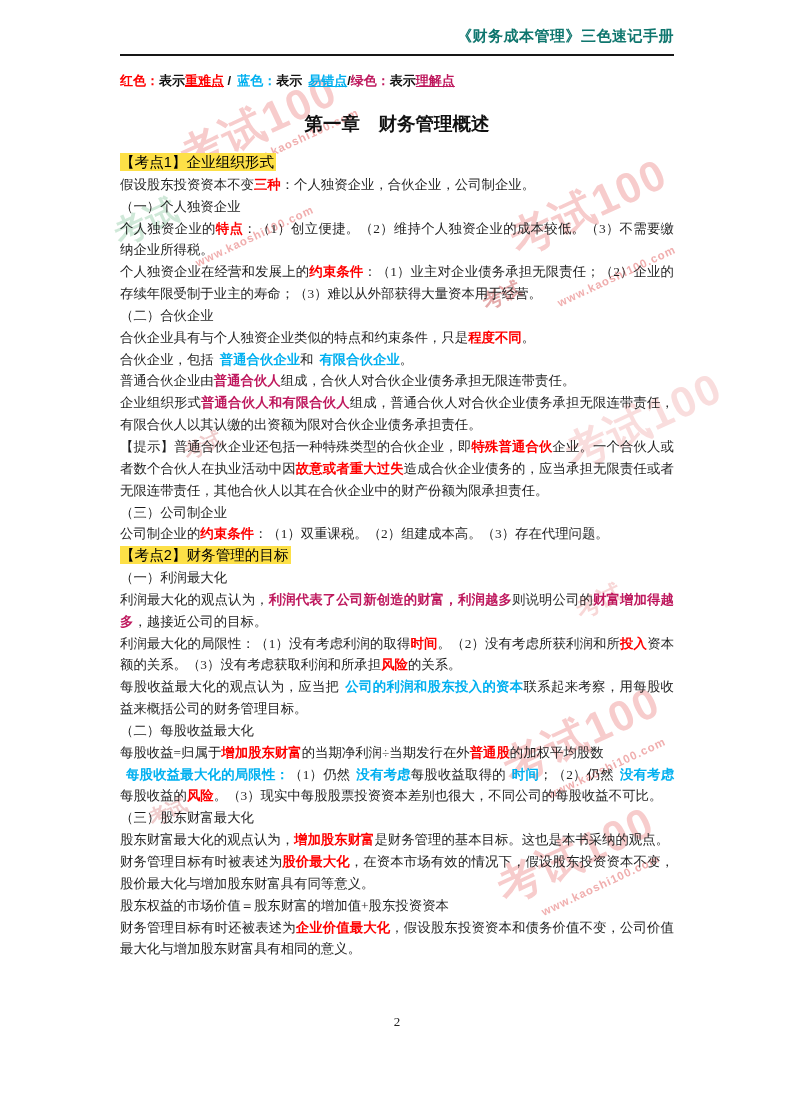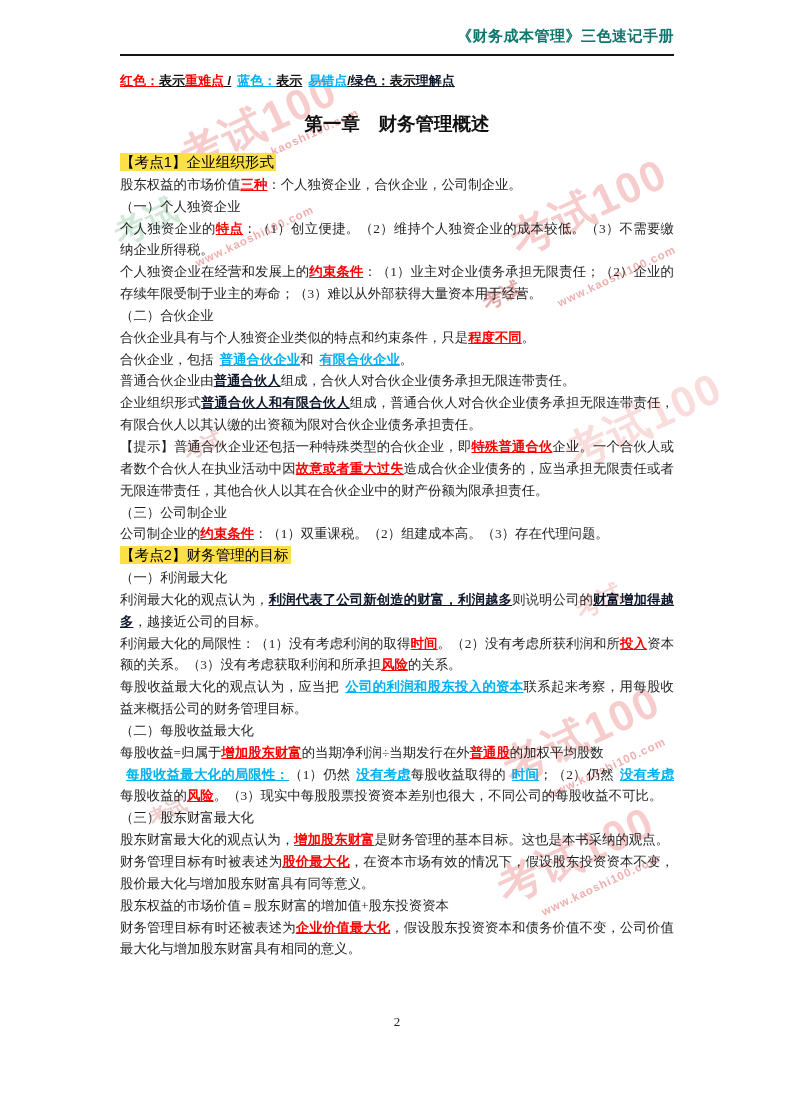--- a/index.html
+++ b/index.html
@@ -47,25 +47,24 @@
   .topic-label{
     background:#fde047;
     font-family:"Liberation Sans","DejaVu Sans",sans-serif;
     font-weight:400;font-size:14.6px;color:#000;
     padding:1px 2px 1px 0;
   }
   
   .r,.b,.g,.bk,.ru,.bu,.gu{
     font-family:"Liberation Sans","DejaVu Sans",sans-serif;
     font-weight:700;
-    text-decoration:underline;
   }
   .r,.ru{color:#FF0000;}
   .b,.bu{color:#00B0F0;padding-left:6px;}
-  .g,.gu{color:#0f172a;}
+  .g,.gu{color:#be185d;}
   .bk{color:#111;}
   .ru,.bu,.gu{text-decoration:underline;margin-top:15px;}
   
   .page-number{
     position:absolute;top:1014px;left:0;width:100%;
     text-align:center;font-size:13px;color:#222;
     font-family:"Liberation Serif","DejaVu Serif",serif;
   }
   
   .wm{
@@ -109,21 +108,21 @@
 
   <div class="doc-header">《财务成本管理》三色速记手册</div>
   <div class="header-rule"></div>
 
   <div class="legend"><span class="r">红色：</span><span class="bk">表示</span><span class="ru">重难点</span><span class="bk"> /</span><span class="b">蓝色：</span><span class="bk">表示</span><span class="bu">易错点</span><span class="bk">/</span><span class="g">绿色：</span><span class="bk">表示</span><span class="gu">理解点</span></div>
 
   <div class="chapter-title">第一章　财务管理概述</div>
 
   <div class="doc-body">
       <div class="para topic"><span class="topic-label">【考点1】企业组织形式</span></div>
-      <div class="para"><span>股东权益的市场价值</span><span class="r">三种</span><span>：个人独资企业，合伙企业，公司制企业。</span></div>
+      <div class="para"><span>假设股东投资资本不变</span><span class="r">三种</span><span>：个人独资企业，合伙企业，公司制企业。</span></div>
       <div class="para"><span>（一）个人独资企业</span></div>
       <div class="para"><span>个人独资企业的</span><span class="r">特点</span><span>：（1）创立便捷。（2）维持个人独资企业的成本较低。（3）不需要缴纳企业所得税。</span></div>
       <div class="para"><span>个人独资企业在经营和发展上的</span><span class="r">约束条件</span><span>：（1）业主对企业债务承担无限责任；（2）企业的存续年限受制于业主的寿命；（3）难以从外部获得大量资本用于经营。</span></div>
       <div class="para"><span>（二）合伙企业</span></div>
       <div class="para"><span>合伙企业具有与个人独资企业类似的特点和约束条件，只是</span><span class="r">程度不同</span><span>。</span></div>
       <div class="para"><span>合伙企业，包括</span><span class="b">普通合伙企业</span><span>和</span><span class="b">有限合伙企业</span><span>。</span></div>
       <div class="para"><span>普通合伙企业由</span><span class="g">普通合伙人</span><span>组成，合伙人对合伙企业债务承担无限连带责任。</span></div>
       <div class="para"><span>企业组织形式</span><span class="g">普通合伙人和有限合伙人</span><span>组成，普通合伙人对合伙企业债务承担无限连带责任，有限合伙人以其认缴的出资额为限对合伙企业债务承担责任。</span></div>
       <div class="para"><span>【提示】普通合伙企业还包括一种特殊类型的合伙企业，即</span><span class="r">特殊普通合伙</span><span>企业。一个合伙人或者数个合伙人在执业活动中因</span><span class="r">故意或者重大过失</span><span>造成合伙企业债务的，应当承担无限责任或者无限连带责任，其他合伙人以其在合伙企业中的财产份额为限承担责任。</span></div>
       <div class="para"><span>（三）公司制企业</span></div>

